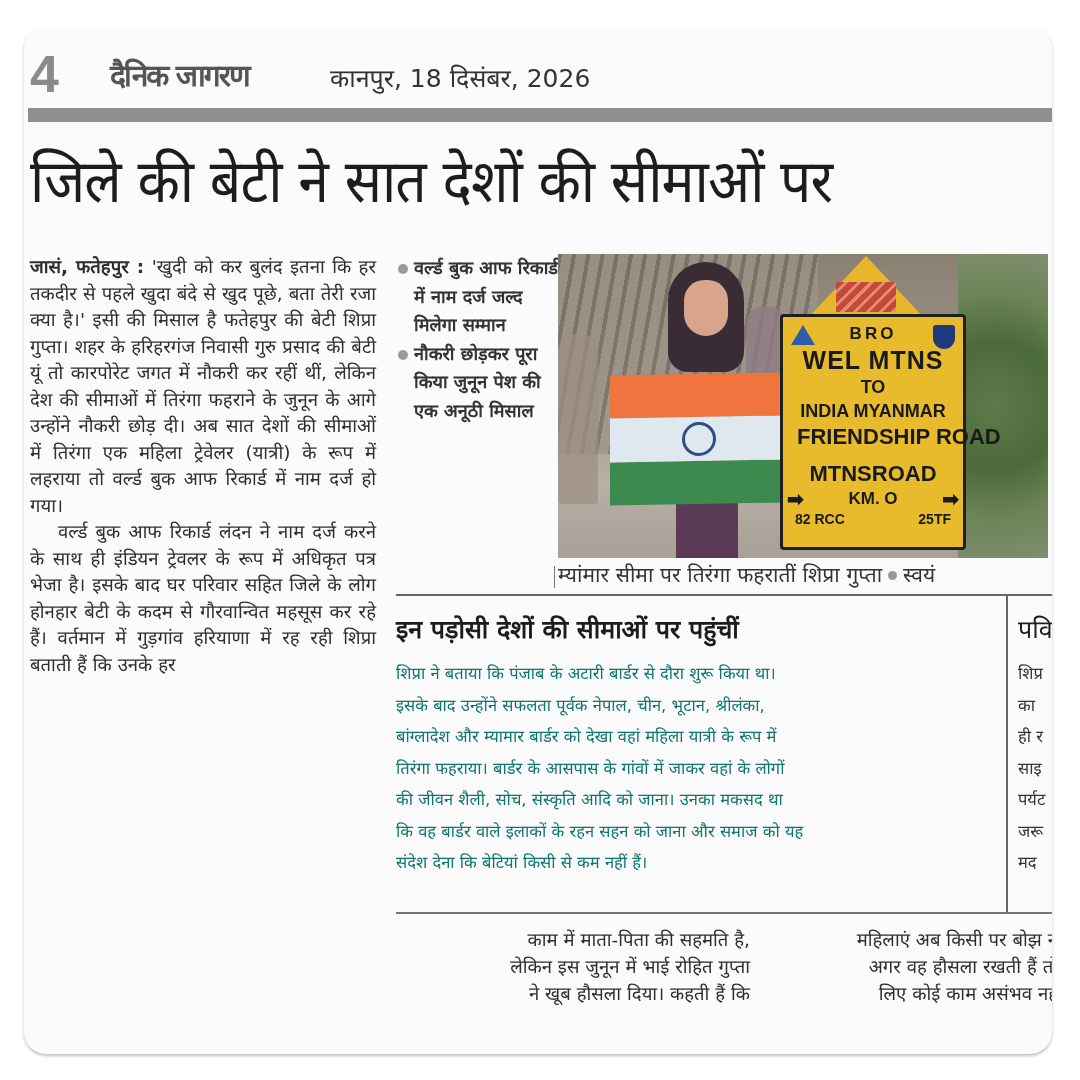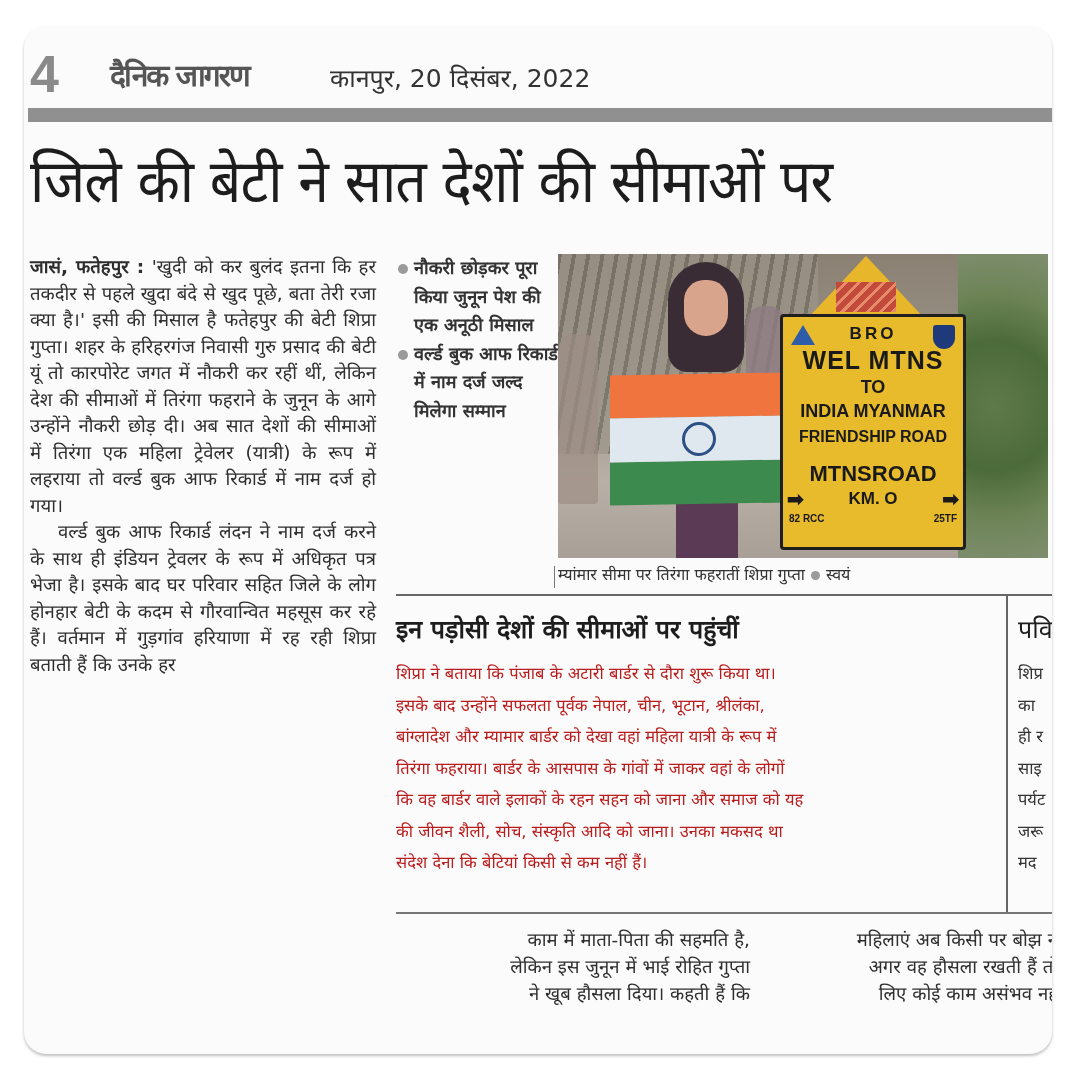--- a/index.html
+++ b/index.html
@@ -129,38 +129,38 @@
     position: absolute; left: 222px; top: 60px; width: 186px; height: 236px;
     background: #e8bb2c; border: 3px solid #1f1f1f; border-radius: 4px;
     font-family: "Liberation Sans", sans-serif; font-weight: bold; color: #1a1a1a;
     text-align: center;
   }
   .sign-line { display: block; white-space: nowrap; }
   .sign .l-bro { font-size: 17px; letter-spacing: 3px; margin-top: 6px; line-height: 22px; }
   .sign .l-welcome { font-size: 25px; letter-spacing: 1px; line-height: 30px; }
   .sign .l-to { font-size: 18px; line-height: 24px; }
   .sign .l-india { font-size: 18px; line-height: 25px; }
-  .sign .l-friend { font-size: 16px; line-height: 25px; }
+  .sign .l-friend { font-size: 22px; line-height: 25px; margin-left: 14px; }
   .sign .l-mtns { font-size: 22px; line-height: 25px; display: flex; justify-content: center; padding: 0 6px; margin-top: 12px; }
   .sign .l-km { font-size: 17px; line-height: 26px; display: flex; justify-content: space-between; align-items: center; padding: 0 4px; }
-  .sign .l-foot { font-size: 10px; line-height: 14px; display: flex; justify-content: space-between; padding: 0 6px; align-items: center; }
+  .sign .l-foot { font-size: 14px; line-height: 14px; display: flex; justify-content: space-between; padding: 0 12px; align-items: center; }
   .arrow { font-size: 20px; }
   .shield {
     position: absolute; right: 8px; top: 8px; width: 22px; height: 24px;
     background: #1e3a7a; border-radius: 3px 3px 11px 11px;
   }
   .mini-tri {
     position: absolute; left: 8px; top: 8px; width: 0; height: 0;
     border-left: 12px solid transparent; border-right: 12px solid transparent;
     border-bottom: 20px solid #2e5ca8;
   }
 
   .caption {
     position: absolute; left: 534px; top: 536px; width: 490px;
-    font-family: "DejaVu Sans", sans-serif; font-size: 16px; line-height: 26px;
+    font-family: "DejaVu Sans", sans-serif; font-size: 21px; line-height: 26px;
     color: #333; white-space: nowrap;
   }
   .caption .dot {
     display: inline-block; width: 9px; height: 9px; border-radius: 50%;
     background: #9a9a9a; margin: 0 6px 1px 6px; vertical-align: middle;
   }
   .caption-left-tick {
     position: absolute; left: 530px; top: 540px; width: 1px; height: 22px; background: #777;
   }
 
@@ -170,21 +170,21 @@
   .box-rule-bottom { position: absolute; left: 372px; top: 886px; width: 656px; height: 2px; background: #777; }
 
   .box-title {
     position: absolute; left: 372px; top: 584px; width: 610px;
     font-family: "DejaVu Sans", sans-serif; font-weight: bold; font-size: 25px;
     line-height: 40px; color: #1d1d1d; white-space: nowrap;
   }
   .box-body {
     position: absolute; left: 372px; top: 632px; width: 606px;
     font-family: "DejaVu Sans", sans-serif; font-size: 16.5px;
-    line-height: 31.5px; color: #b91c1c;
+    line-height: 31.5px; color: #0f766e;
   }
   .box-body span { display: block; white-space: nowrap; }
 
   .side-box {
     position: absolute; left: 994px; top: 584px; width: 40px; overflow: hidden;
     font-family: "DejaVu Sans", sans-serif; color: #333; white-space: nowrap;
   }
   .side-box .sb-title { font-weight: normal; font-size: 25px; line-height: 40px; color: #1d1d1d; }
   .side-box .sb-line { font-size: 16.5px; line-height: 31.5px; display: block; }
 
@@ -202,42 +202,42 @@
   .col-mid-bottom span, .col-right-bottom span { display: block; white-space: nowrap; text-align: right; }
 </style>
 </head>
 <body>
 
 <div class="card">
 
   <div class="masthead">
     <div class="page-num">4</div>
     <div class="paper-name">दैनिक जागरण</div>
-    <div class="dateline">कानपुर, 20 दिसंबर, 2022</div>
+    <div class="dateline">कानपुर, 18 दिसंबर, 2026</div>
     <div class="masthead-rule"></div>
   </div>
 
   <div class="headline">जिले की बेटी ने सात देशों की सीमाओं पर</div>
 
   <div class="col-left">
     <p>
       <span class="byline">जासं, फतेहपुर :</span>
       <span>'खुदी को कर बुलंद इतना कि हर तकदीर से पहले खुदा बंदे से खुद पूछे, बता तेरी रजा क्या है।' इसी की मिसाल है फतेहपुर की बेटी शिप्रा गुप्ता। शहर के हरिहरगंज निवासी गुरु प्रसाद की बेटी यूं तो कारपोरेट जगत में नौकरी कर रहीं थीं, लेकिन देश की सीमाओं में तिरंगा फहराने के जुनून के आगे उन्होंने नौकरी छोड़ दी। अब सात देशों की सीमाओं में तिरंगा एक महिला ट्रेवेलर (यात्री) के रूप में लहराया तो वर्ल्ड बुक आफ रिकार्ड में नाम दर्ज हो गया।</span>
     </p>
     <p>वर्ल्ड बुक आफ रिकार्ड लंदन ने नाम दर्ज करने के साथ ही इंडियन ट्रेवलर के रूप में अधिकृत पत्र भेजा है। इसके बाद घर परिवार सहित जिले के लोग होनहार बेटी के कदम से गौरवान्वित महसूस कर रहे हैं। वर्तमान में गुड़गांव हरियाणा में रह रही शिप्रा बताती हैं कि उनके हर</p>
   </div>
 
   <div class="highlights">
     <div class="hl-item">
       <span class="hl-bullet"></span>
-      <span>नौकरी छोड़कर पूरा किया जुनून पेश की एक अनूठी मिसाल</span>
+      <span>वर्ल्ड बुक आफ रिकार्ड में नाम दर्ज जल्द मिलेगा सम्मान</span>
     </div>
     <div class="hl-item">
       <span class="hl-bullet"></span>
-      <span>वर्ल्ड बुक आफ रिकार्ड में नाम दर्ज जल्द मिलेगा सम्मान</span>
+      <span>नौकरी छोड़कर पूरा किया जुनून पेश की एक अनूठी मिसाल</span>
     </div>
   </div>
 
   <div class="photo">
     <div class="fence"></div>
     <div class="foliage"></div>
     <div class="bystander2"></div>
     <div class="bystander"></div>
     <div class="person">
       <div class="hair"></div>
@@ -285,22 +285,22 @@
   <div class="box-rule-top"></div>
   <div class="box-divider"></div>
   <div class="box-rule-bottom"></div>
 
   <div class="box-title">इन पड़ोसी देशों की सीमाओं पर पहुंचीं</div>
   <div class="box-body">
     <span>शिप्रा ने बताया कि पंजाब के अटारी बार्डर से दौरा शुरू किया था।</span>
     <span>इसके बाद उन्होंने सफलता पूर्वक नेपाल, चीन, भूटान, श्रीलंका,</span>
     <span>बांग्लादेश और म्यामार बार्डर को देखा वहां महिला यात्री के रूप में</span>
     <span>तिरंगा फहराया। बार्डर के आसपास के गांवों में जाकर वहां के लोगों</span>
+    <span>की जीवन शैली, सोच, संस्कृति आदि को जाना। उनका मकसद था</span>
     <span>कि वह बार्डर वाले इलाकों के रहन सहन को जाना और समाज को यह</span>
-    <span>की जीवन शैली, सोच, संस्कृति आदि को जाना। उनका मकसद था</span>
     <span>संदेश देना कि बेटियां किसी से कम नहीं हैं।</span>
   </div>
 
   <div class="side-box">
     <div class="sb-title">पवि</div>
     <div style="margin-top:8px">
       <span class="sb-line">शिप्र</span>
       <span class="sb-line">का</span>
       <span class="sb-line">ही र</span>
       <span class="sb-line">साइ</span>

